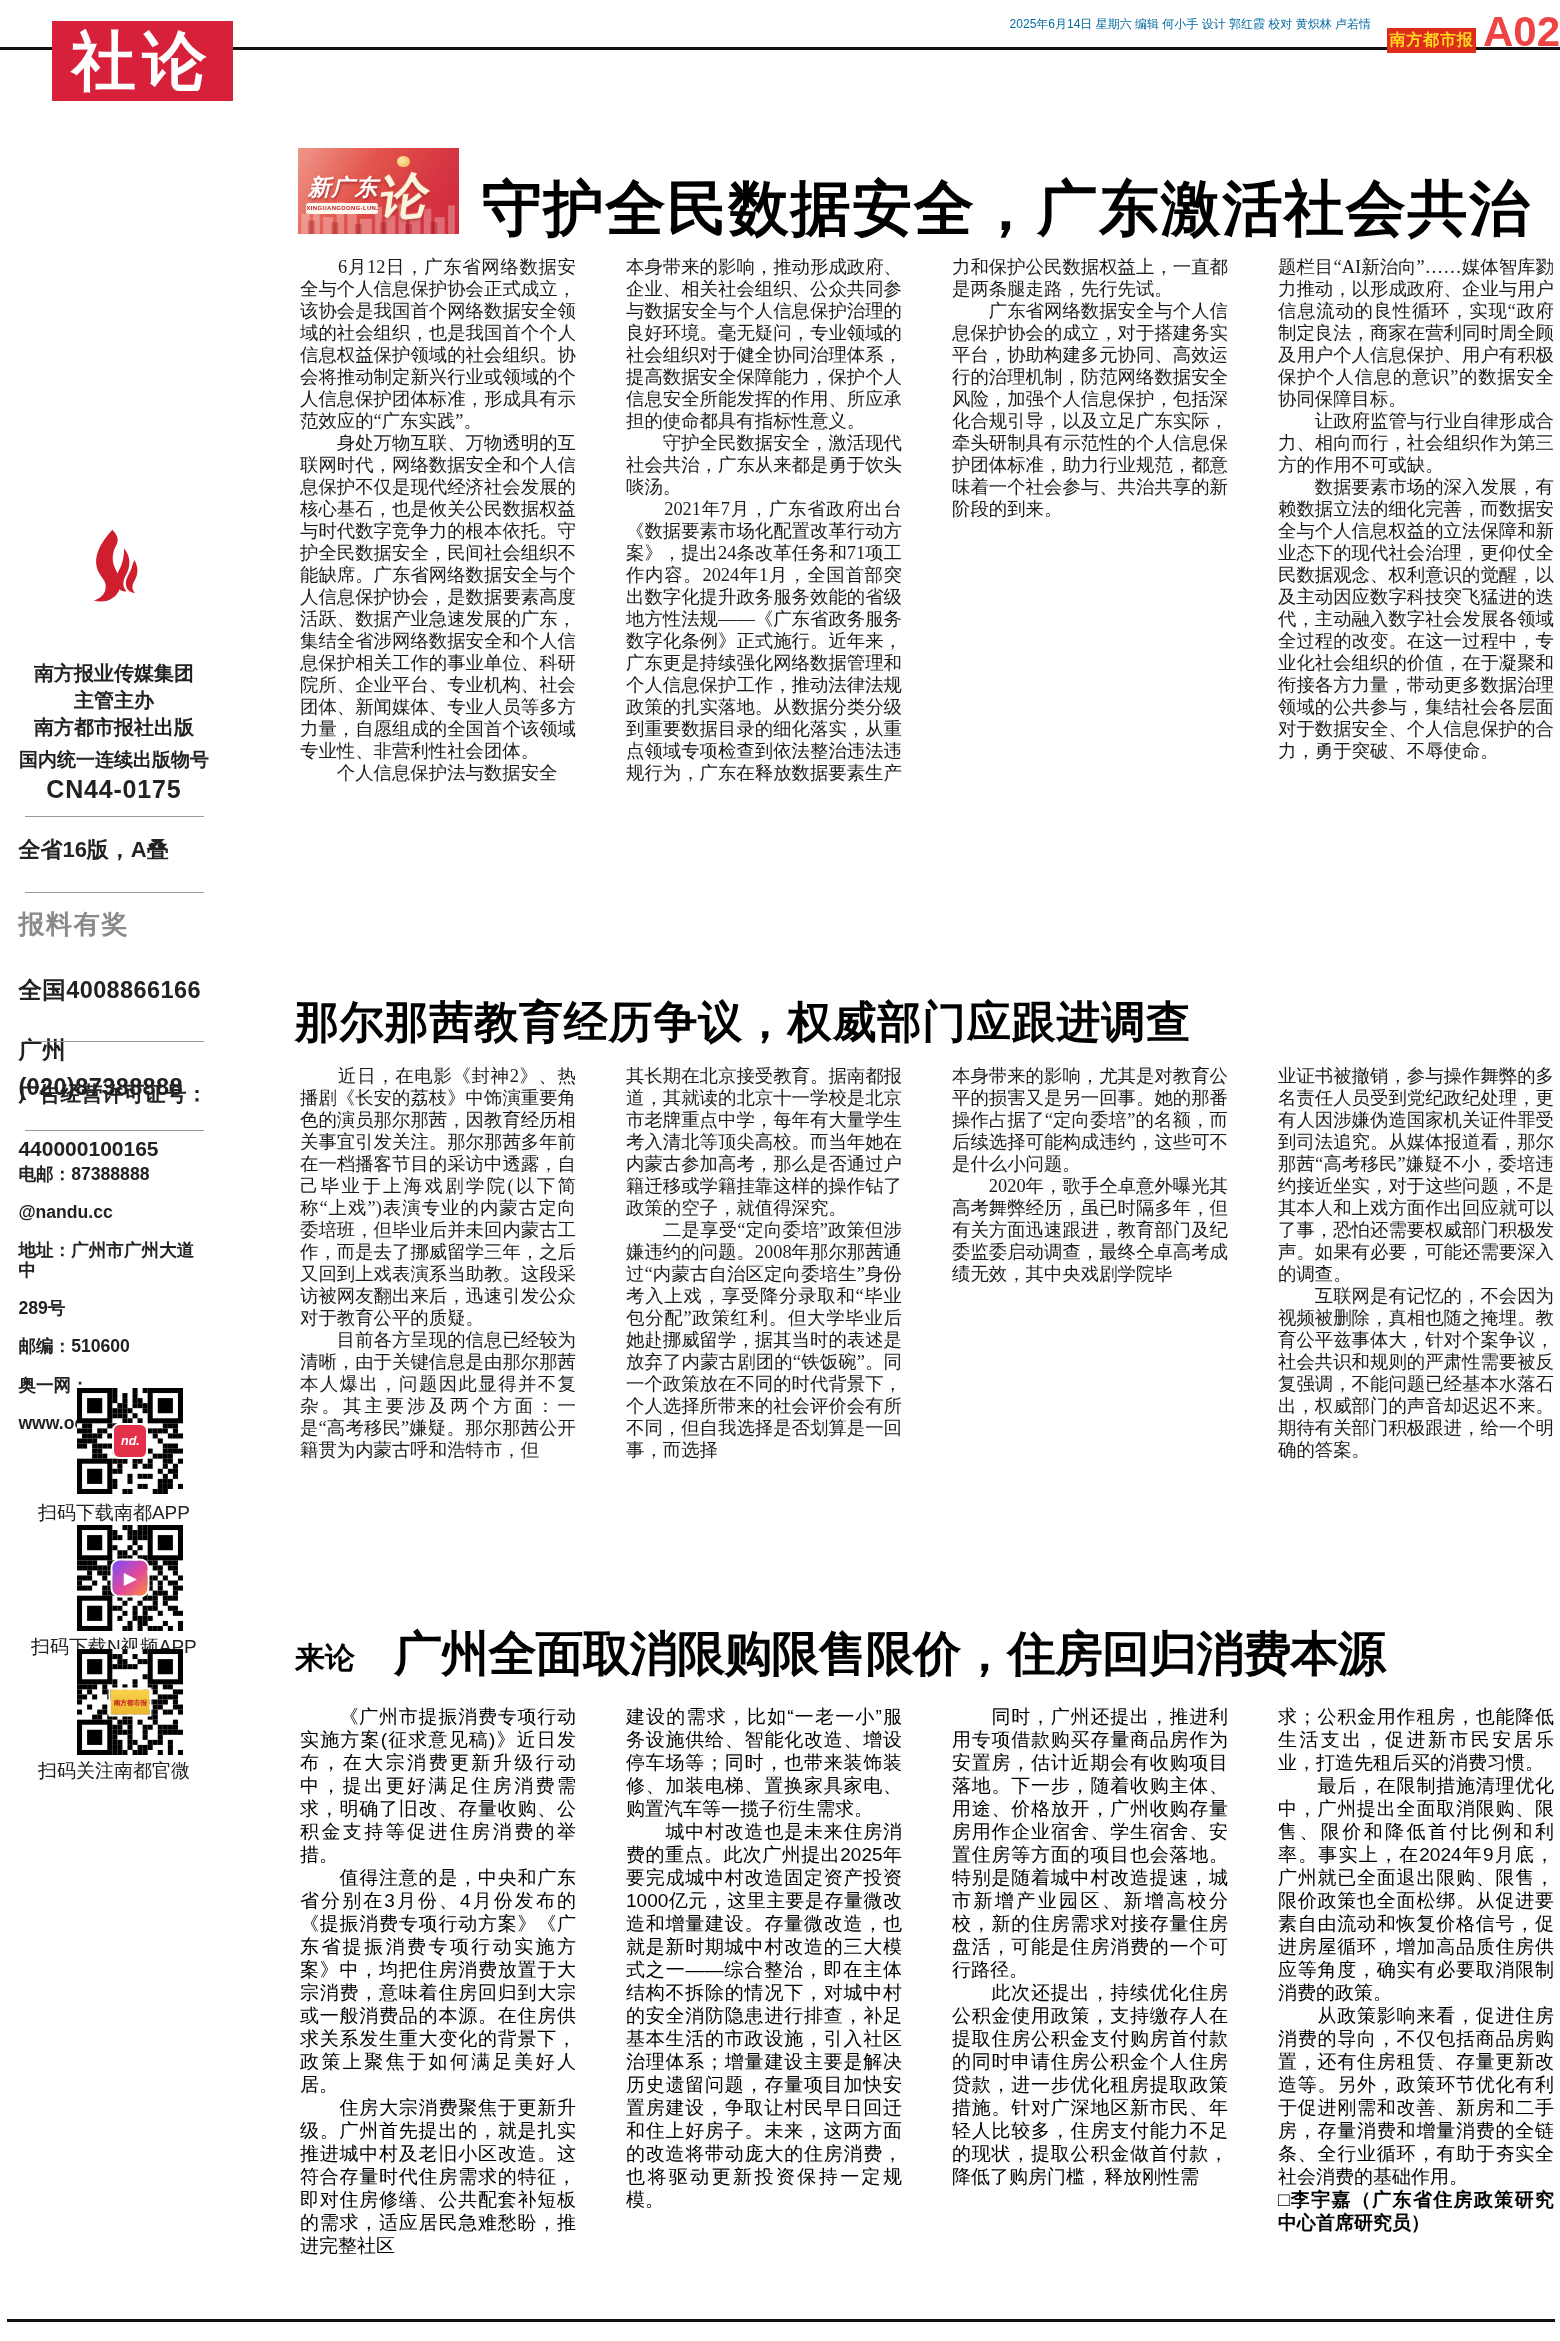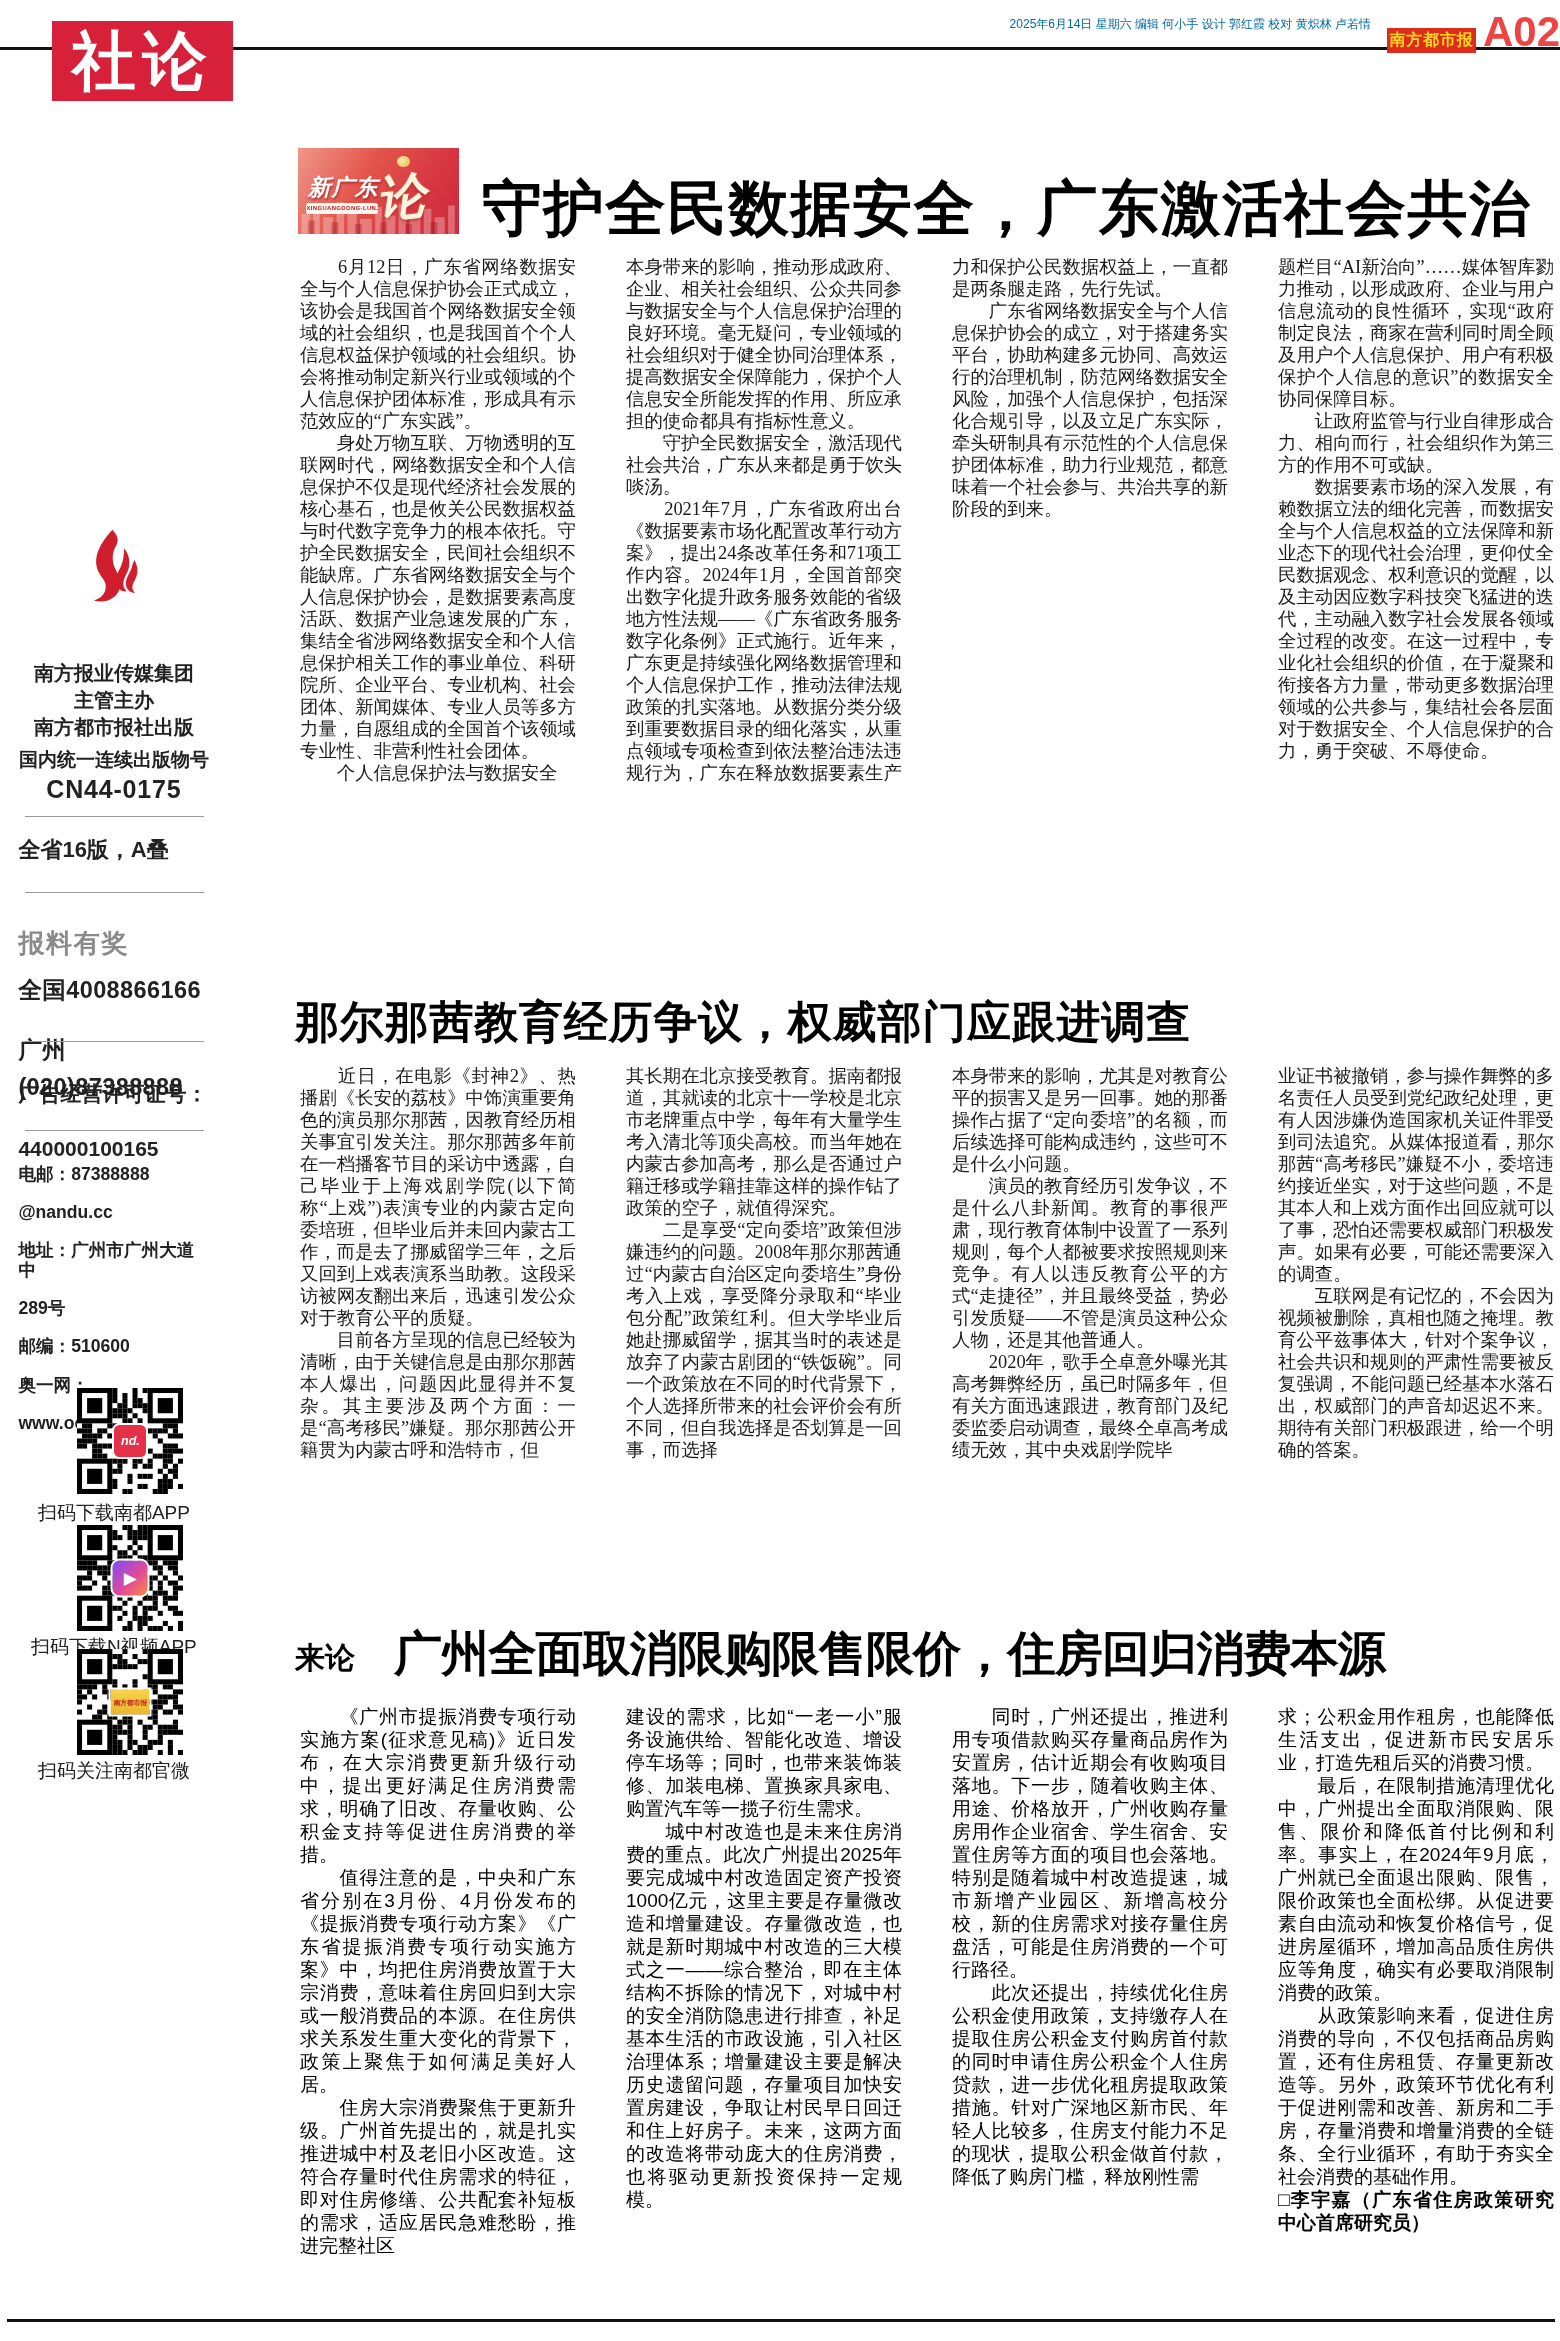--- a/index.html
+++ b/index.html
@@ -22,21 +22,21 @@
   .sidebar .abs{position:absolute;left:0;width:191px;}
   .flame{left:69px !important;width:54px !important;top:0;}
   .pubblock{top:132px;text-align:center;font-weight:bold;font-size:20px;line-height:27px;color:#222;}
   .pubblock p,.pubnum p,.sb p{margin:0;}
   .pubnum{top:219px;text-align:center;font-weight:bold;color:#222;}
   .pubnum p:first-child{font-size:19px;line-height:25px;}
   .pubnum p:last-child{font-size:25px;line-height:34px;letter-spacing:0.8px;}
   .sb-div{top:0;height:0;border-top:0.8px solid #9a9a9a;width:179px;left:6.7px !important;position:absolute;}
   .d1{top:288px;} .d2{top:364px;} .d3{top:513px;} .d4{top:602px;}
   .edition{top:307px;font-size:22px;font-weight:bold;color:#222;}
-  .tip-title{top:398px;font-size:26px;font-weight:bold;color:#8a8a8a;letter-spacing:1.7px;}
+  .tip-title{top:379px;font-size:26px;font-weight:bold;color:#8a8a8a;letter-spacing:1.7px;}
   .tip-phones{top:420px;font-size:23.5px;font-weight:bold;line-height:37px;color:#222;letter-spacing:0.4px;}
   .adlic{top:528px;font-size:21px;font-weight:bold;line-height:34px;color:#222;}
   .contact{top:618px;font-size:17.6px;line-height:20.5px;font-weight:bold;color:#222;}
   .qr-wrap{position:absolute;left:59px;width:106px;height:106px;}
   .q1{top:860px;} .q2{top:997px;} .q3{top:1121px;}
   .qr-wrap svg{width:106px;height:106px;display:block;background:#fff;}
   .qr-badge{position:absolute;left:50%;top:50%;transform:translate(-50%,-50%);display:flex;
             align-items:center;justify-content:center;}
   .badge-nd{width:32px;height:32px;background:#e5304a;border-radius:7.5px;color:#fff;
             font-weight:bold;font-style:italic;font-size:12.6px;border:2.5px solid #fff;}
@@ -686,21 +686,20 @@
     <div class="col">
         <p>　　近日，在电影《封神2》、热播剧《长安的荔枝》中饰演重要角色的演员那尔那茜，因教育经历相关事宜引发关注。那尔那茜多年前在一档播客节目的采访中透露，自己毕业于上海戏剧学院(以下简称“上戏”)表演专业的内蒙古定向委培班，但毕业后并未回内蒙古工作，而是去了挪威留学三年，之后又回到上戏表演系当助教。这段采访被网友翻出来后，迅速引发公众对于教育公平的质疑。</p>
         <p>　　目前各方呈现的信息已经较为清晰，由于关键信息是由那尔那茜本人爆出，问题因此显得并不复杂。其主要涉及两个方面：一是“高考移民”嫌疑。那尔那茜公开籍贯为内蒙古呼和浩特市，但</p>
       </div>
     <div class="col">
         <p>其长期在北京接受教育。据南都报道，其就读的北京十一学校是北京市老牌重点中学，每年有大量学生考入清北等顶尖高校。而当年她在内蒙古参加高考，那么是否通过户籍迁移或学籍挂靠这样的操作钻了政策的空子，就值得深究。</p>
         <p>　　二是享受“定向委培”政策但涉嫌违约的问题。2008年那尔那茜通过“内蒙古自治区定向委培生”身份考入上戏，享受降分录取和“毕业包分配”政策红利。但大学毕业后她赴挪威留学，据其当时的表述是放弃了内蒙古剧团的“铁饭碗”。同一个政策放在不同的时代背景下，个人选择所带来的社会评价会有所不同，但自我选择是否划算是一回事，而选择</p>
       </div>
     <div class="col">
         <p>本身带来的影响，尤其是对教育公平的损害又是另一回事。她的那番操作占据了“定向委培”的名额，而后续选择可能构成违约，这些可不是什么小问题。</p>
-        <p>　　演员的教育经历引发争议，不是什么八卦新闻。教育的事很严肃，现行教育体制中设置了一系列规则，每个人都被要求按照规则来竞争。有人以违反教育公平的方式“走捷径”，并且最终受益，势必引发质疑——不管是演员这种公众人物，还是其他普通人。</p>
         <p>　　2020年，歌手仝卓意外曝光其高考舞弊经历，虽已时隔多年，但有关方面迅速跟进，教育部门及纪委监委启动调查，最终仝卓高考成绩无效，其中央戏剧学院毕</p>
       </div>
     <div class="col">
         <p>业证书被撤销，参与操作舞弊的多名责任人员受到党纪政纪处理，更有人因涉嫌伪造国家机关证件罪受到司法追究。从媒体报道看，那尔那茜“高考移民”嫌疑不小，委培违约接近坐实，对于这些问题，不是其本人和上戏方面作出回应就可以了事，恐怕还需要权威部门积极发声。如果有必要，可能还需要深入的调查。</p>
         <p>　　互联网是有记忆的，不会因为视频被删除，真相也随之掩埋。教育公平兹事体大，针对个案争议，社会共识和规则的严肃性需要被反复强调，不能问题已经基本水落石出，权威部门的声音却迟迟不来。期待有关部门积极跟进，给一个明确的答案。</p>
       </div>
   </div>
 
   <div class="kicker">来论</div>
   <div class="headline h3">广州全面取消限购限售限价，住房回归消费本源</div>

